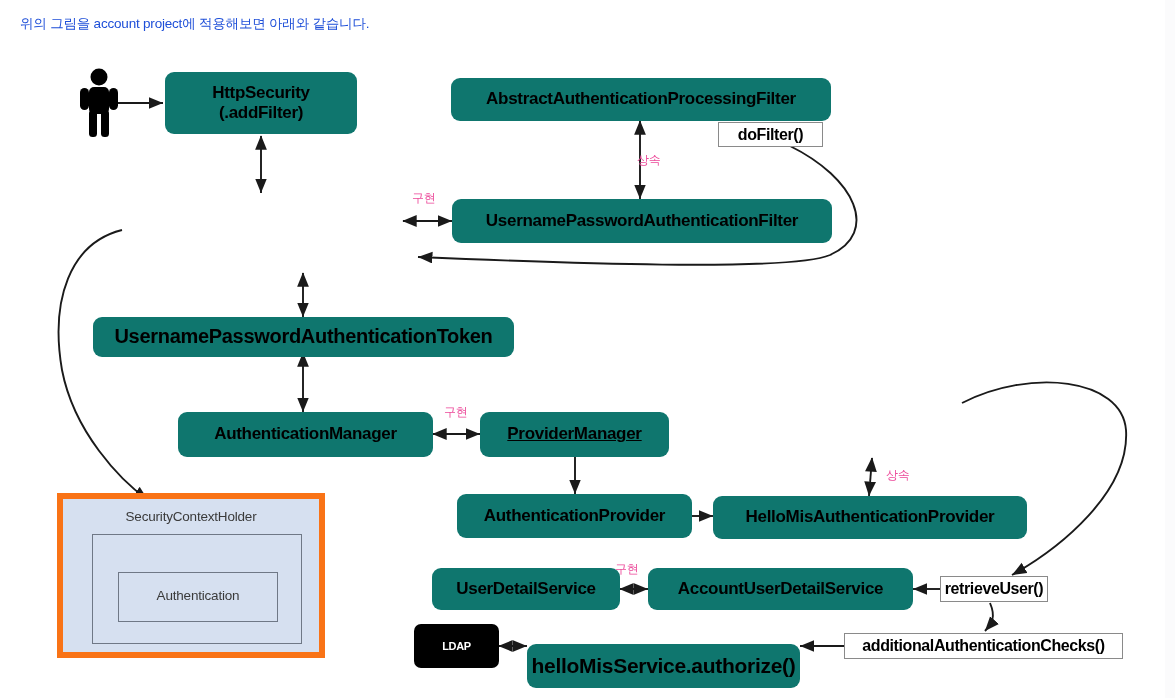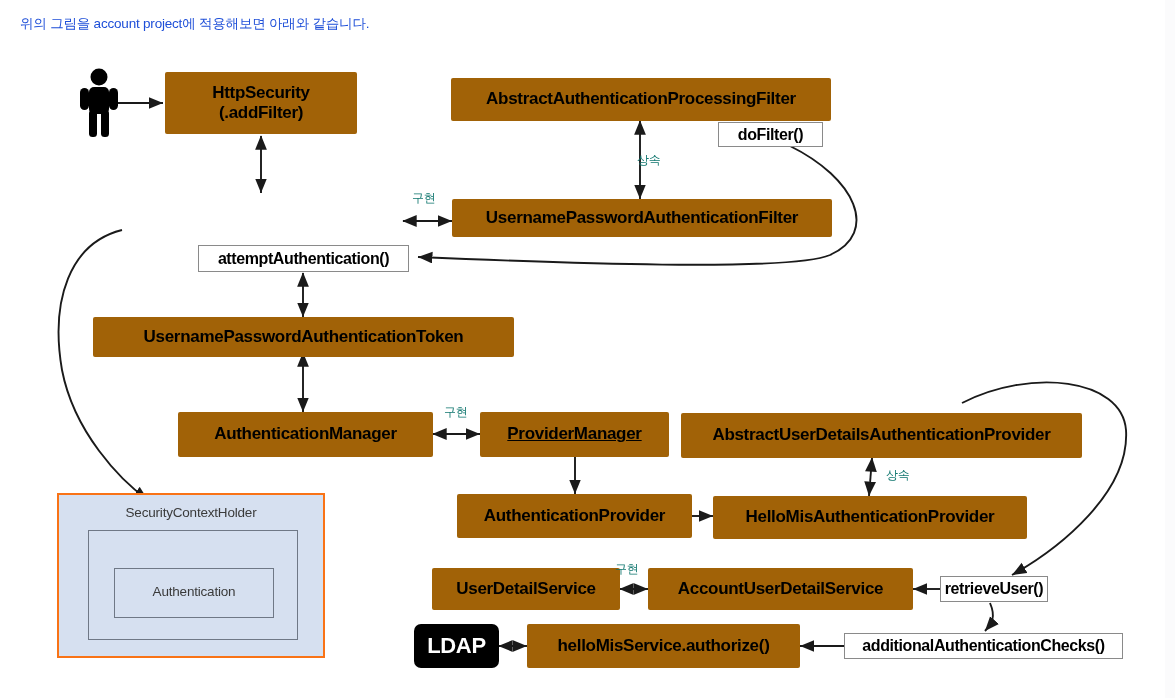--- a/index.html
+++ b/index.html
@@ -34,22 +34,22 @@
     top: 15px;
     font-size: 13.5px;
     color: #1d4ed8;
     letter-spacing: -0.2px;
     white-space: nowrap;
   }
   
   .node {
     position: absolute;
     box-sizing: border-box;
-    border-radius: 2px;
-    background: #a16207;
+    border-radius: 9px;
+    background: #0f766e;
     color: #000000;
     font-weight: bold;
     display: flex;
     align-items: center;
     justify-content: center;
     text-align: center;
     line-height: 1.18;
     letter-spacing: -0.3px;
     z-index: 3;
   }
@@ -71,21 +71,21 @@
     text-align: center;
     white-space: nowrap;
     letter-spacing: -0.4px;
     z-index: 5;
   }
   
   .ctx-outer {
     position: absolute;
     box-sizing: border-box;
     background: #d6e0f0;
-    border: 2px solid #f97316;
+    border: 6px solid #f97316;
     z-index: 3;
   }
   .ctx-inner {
     position: absolute;
     box-sizing: border-box;
     background: #d6e0f0;
     border: 1px solid #6f7886;
   }
   .ctx-label {
     position: absolute;
@@ -93,21 +93,21 @@
     right: 0;
     text-align: center;
     font-size: 13.5px;
     color: #3a3a3a;
     letter-spacing: -0.2px;
   }
   
   .edge-label {
     position: absolute;
     font-size: 12px;
-    color: #0f766e;
+    color: #ec4899;
     letter-spacing: -0.2px;
     white-space: nowrap;
     z-index: 4;
   }
   svg.wires {
     position: absolute;
     left: 0;
     top: 0;
     width: 1175px;
     height: 698px;
@@ -189,45 +189,43 @@
   <div class="edge-label" style="left:444px; top:404px;">구현</div>
   <div class="edge-label" style="left:886px; top:467px;">상속</div>
   <div class="edge-label" style="left:615px; top:561px;">구현</div>
 
   <div class="node" style="left:165px; top:72px; width:192px; height:62px; font-size:17px; white-space:pre-line;">HttpSecurity
 (.addFilter)</div>
 
   <div class="node" style="left:451px; top:78px; width:380px; height:43px; font-size:17px;">AbstractAuthenticationProcessingFilter</div>
 
 
-  <div class="node" style="left:452px; top:199px; width:380px; height:38px; font-size:17px;">UsernamePasswordAuthenticationFilter</div>
-
-  <div class="node" style="left:93px; top:317px; width:421px; height:40px; font-size:17px;">UsernamePasswordAuthenticationToken</div>
+  <div class="node" style="left:452px; top:199px; width:380px; height:44px; font-size:17px;">UsernamePasswordAuthenticationFilter</div>
+
+  <div class="node" style="left:93px; top:317px; width:421px; height:40px; font-size:20px;">UsernamePasswordAuthenticationToken</div>
 
   <div class="node" style="left:178px; top:412px; width:255px; height:45px; font-size:17px;">AuthenticationManager</div>
 
   <div class="node" style="left:480px; top:412px; width:189px; height:45px; font-size:17px;text-decoration:underline;">ProviderManager</div>
 
-  <div class="node" style="left:681px; top:413px; width:401px; height:45px; font-size:17px;">AbstractUserDetailsAuthenticationProvider</div>
 
   <div class="node" style="left:713px; top:496px; width:314px; height:43px; font-size:17px;">HelloMisAuthenticationProvider</div>
 
   <div class="node" style="left:457px; top:494px; width:235px; height:44px; font-size:17px;">AuthenticationProvider</div>
 
   <div class="node" style="left:648px; top:568px; width:265px; height:42px; font-size:17px;">AccountUserDetailService</div>
 
   <div class="node" style="left:432px; top:568px; width:188px; height:42px; font-size:17px;">UserDetailService</div>
 
-  <div class="node dark" style="left:414px; top:624px; width:85px; height:44px; font-size:22px; border-radius:7px;">LDAP</div>
-
-  <div class="node" style="left:527px; top:624px; width:273px; height:44px; font-size:17px;">helloMisService.authorize()</div>
+  <div class="node dark" style="left:414px; top:624px; width:85px; height:44px; font-size:11px; border-radius:7px;">LDAP</div>
+
+  <div class="node" style="left:527px; top:644px; width:273px; height:44px; font-size:21px;">helloMisService.authorize()</div>
 
   <div class="method" style="left:718px; top:122px; width:105px; height:25px; font-size:16px;">doFilter()</div>
 
-  <div class="method" style="left:198px; top:245px; width:211px; height:27px; font-size:16px;">attemptAuthentication()</div>
 
   <div class="method" style="left:940px; top:576px; width:108px; height:26px; font-size:16px;">retrieveUser()</div>
 
   <div class="method" style="left:844px; top:633px; width:279px; height:26px; font-size:16px;">additionalAuthenticationChecks()</div>
 
   <div class="ctx-outer" style="left:57px; top:493px; width:268px; height:165px;">
     <div class="ctx-label" style="top:10px;">SecurityContextHolder</div>
 
     <div class="ctx-inner" style="left:29px; top:35px; width:210px; height:110px;">
       <div class="ctx-label" style="top:9px;margin-top:45px;">SecurityContext</div>

